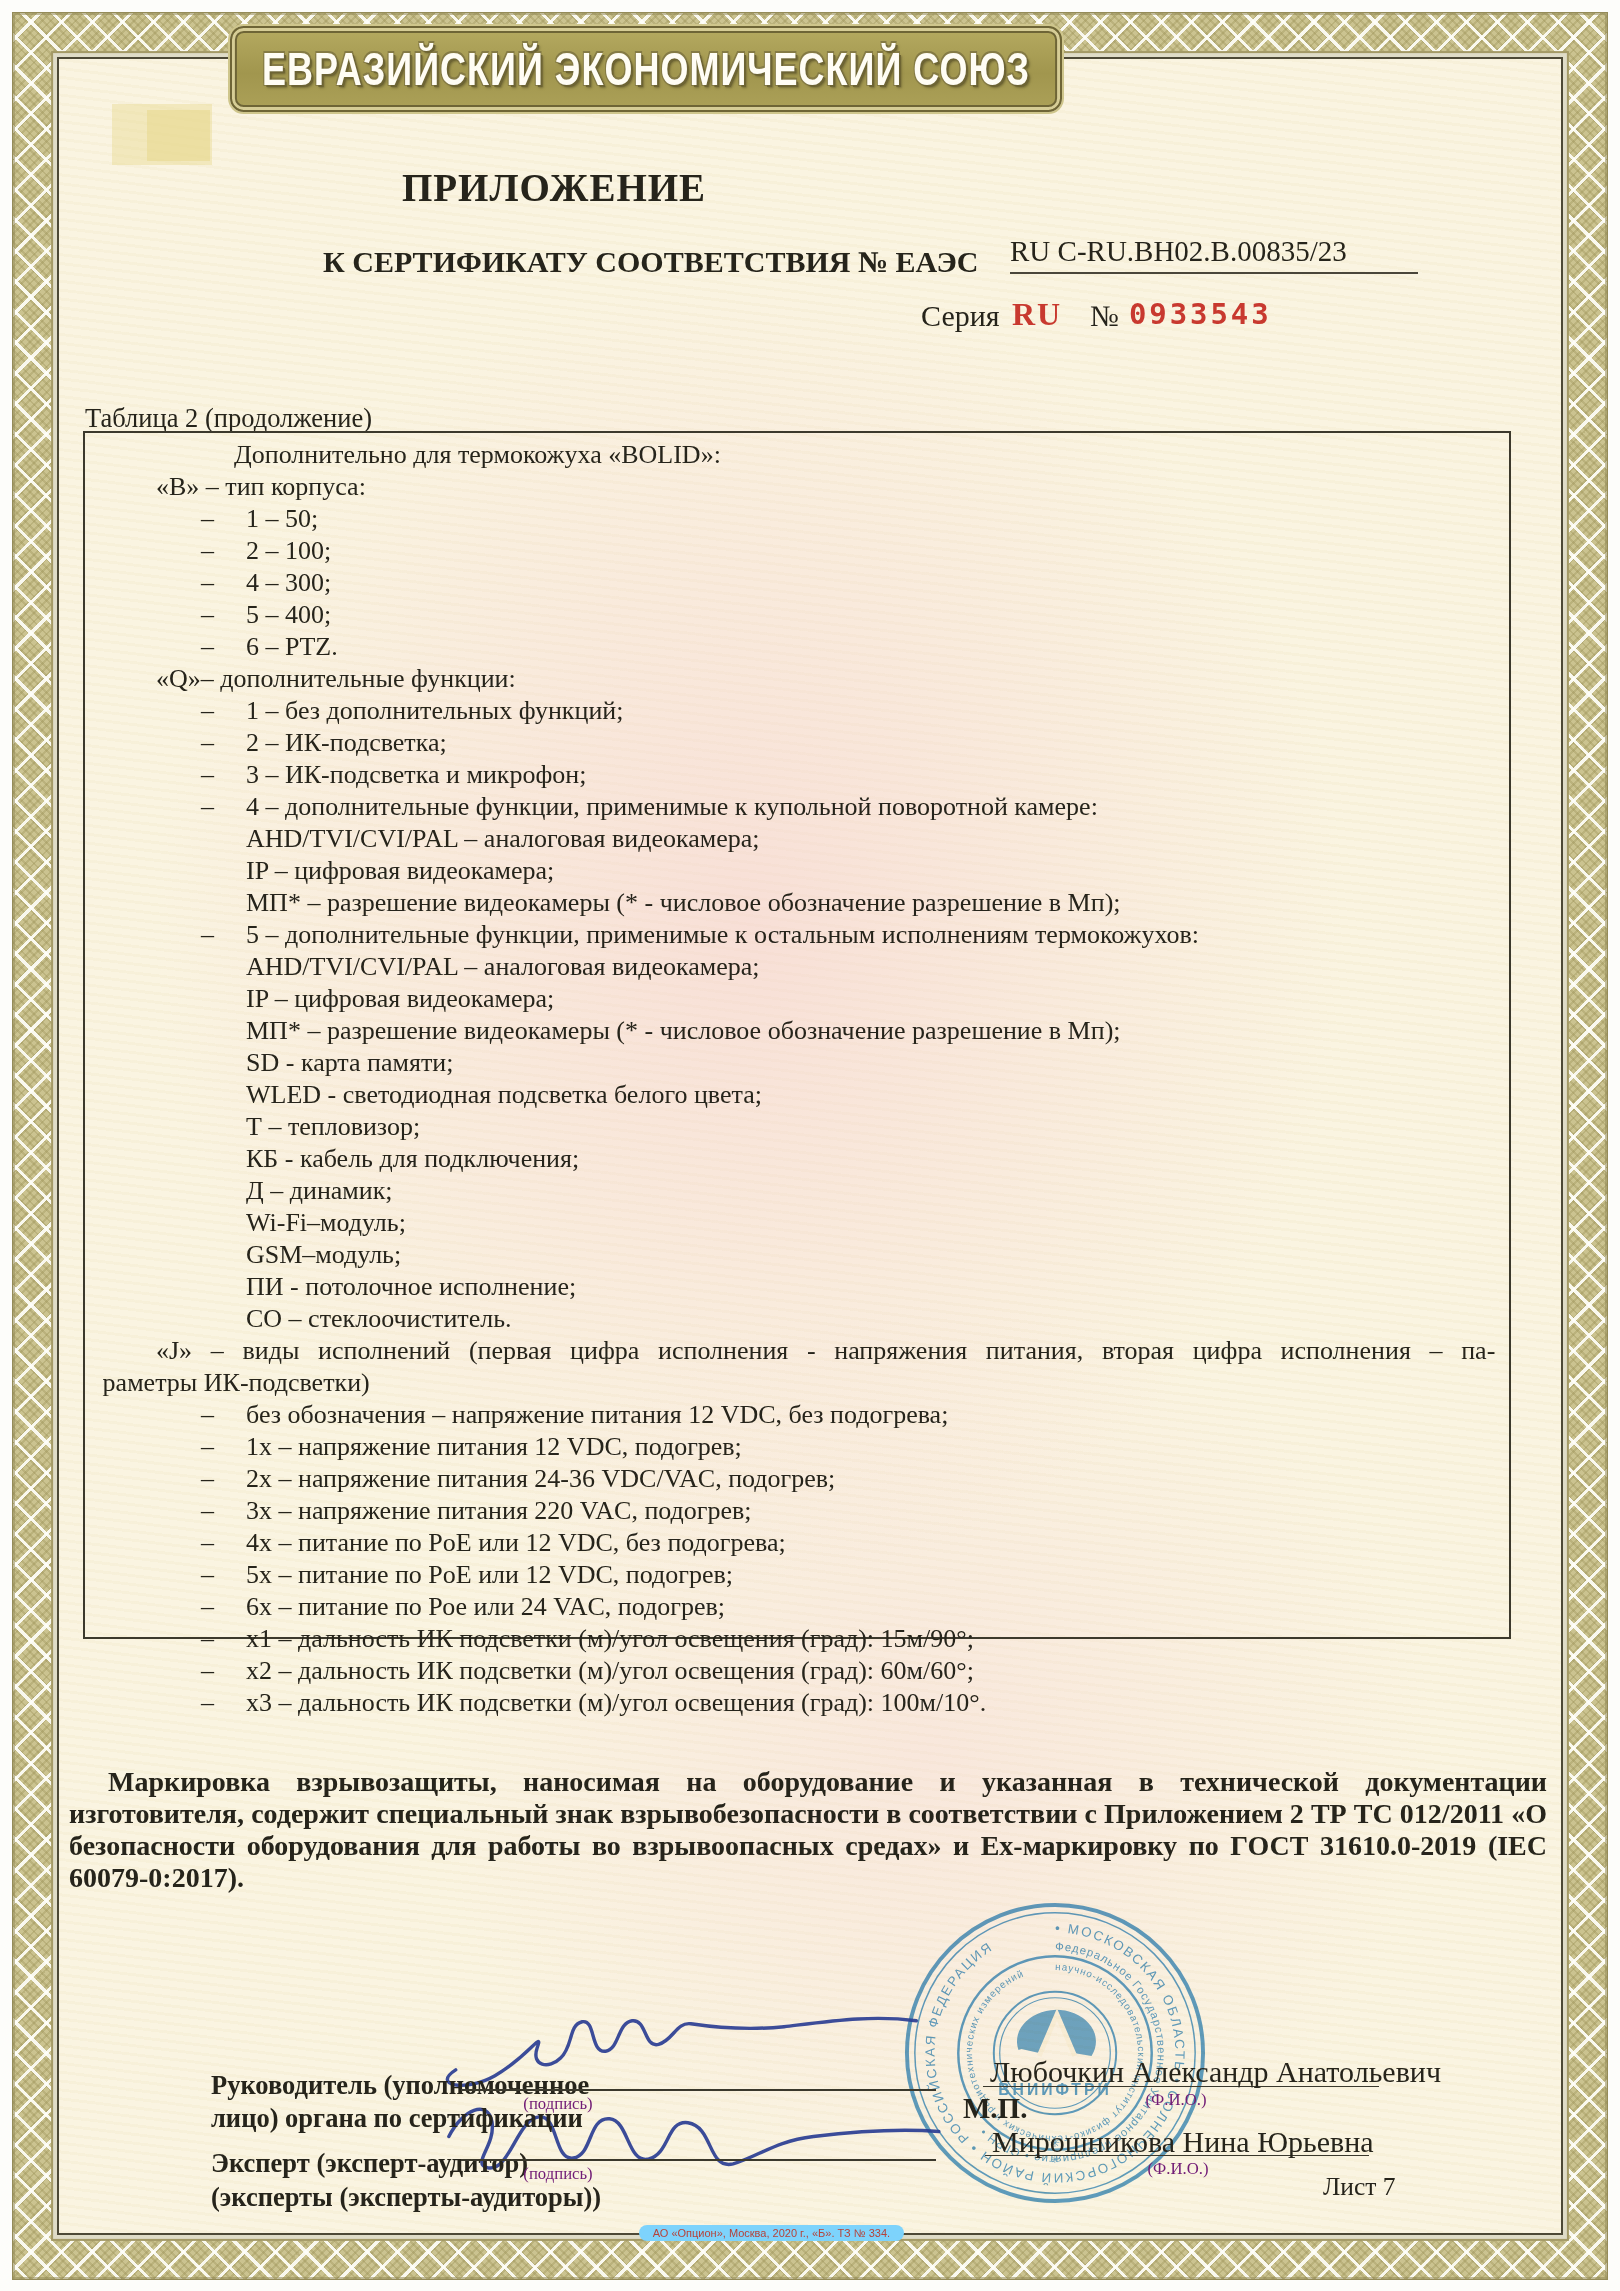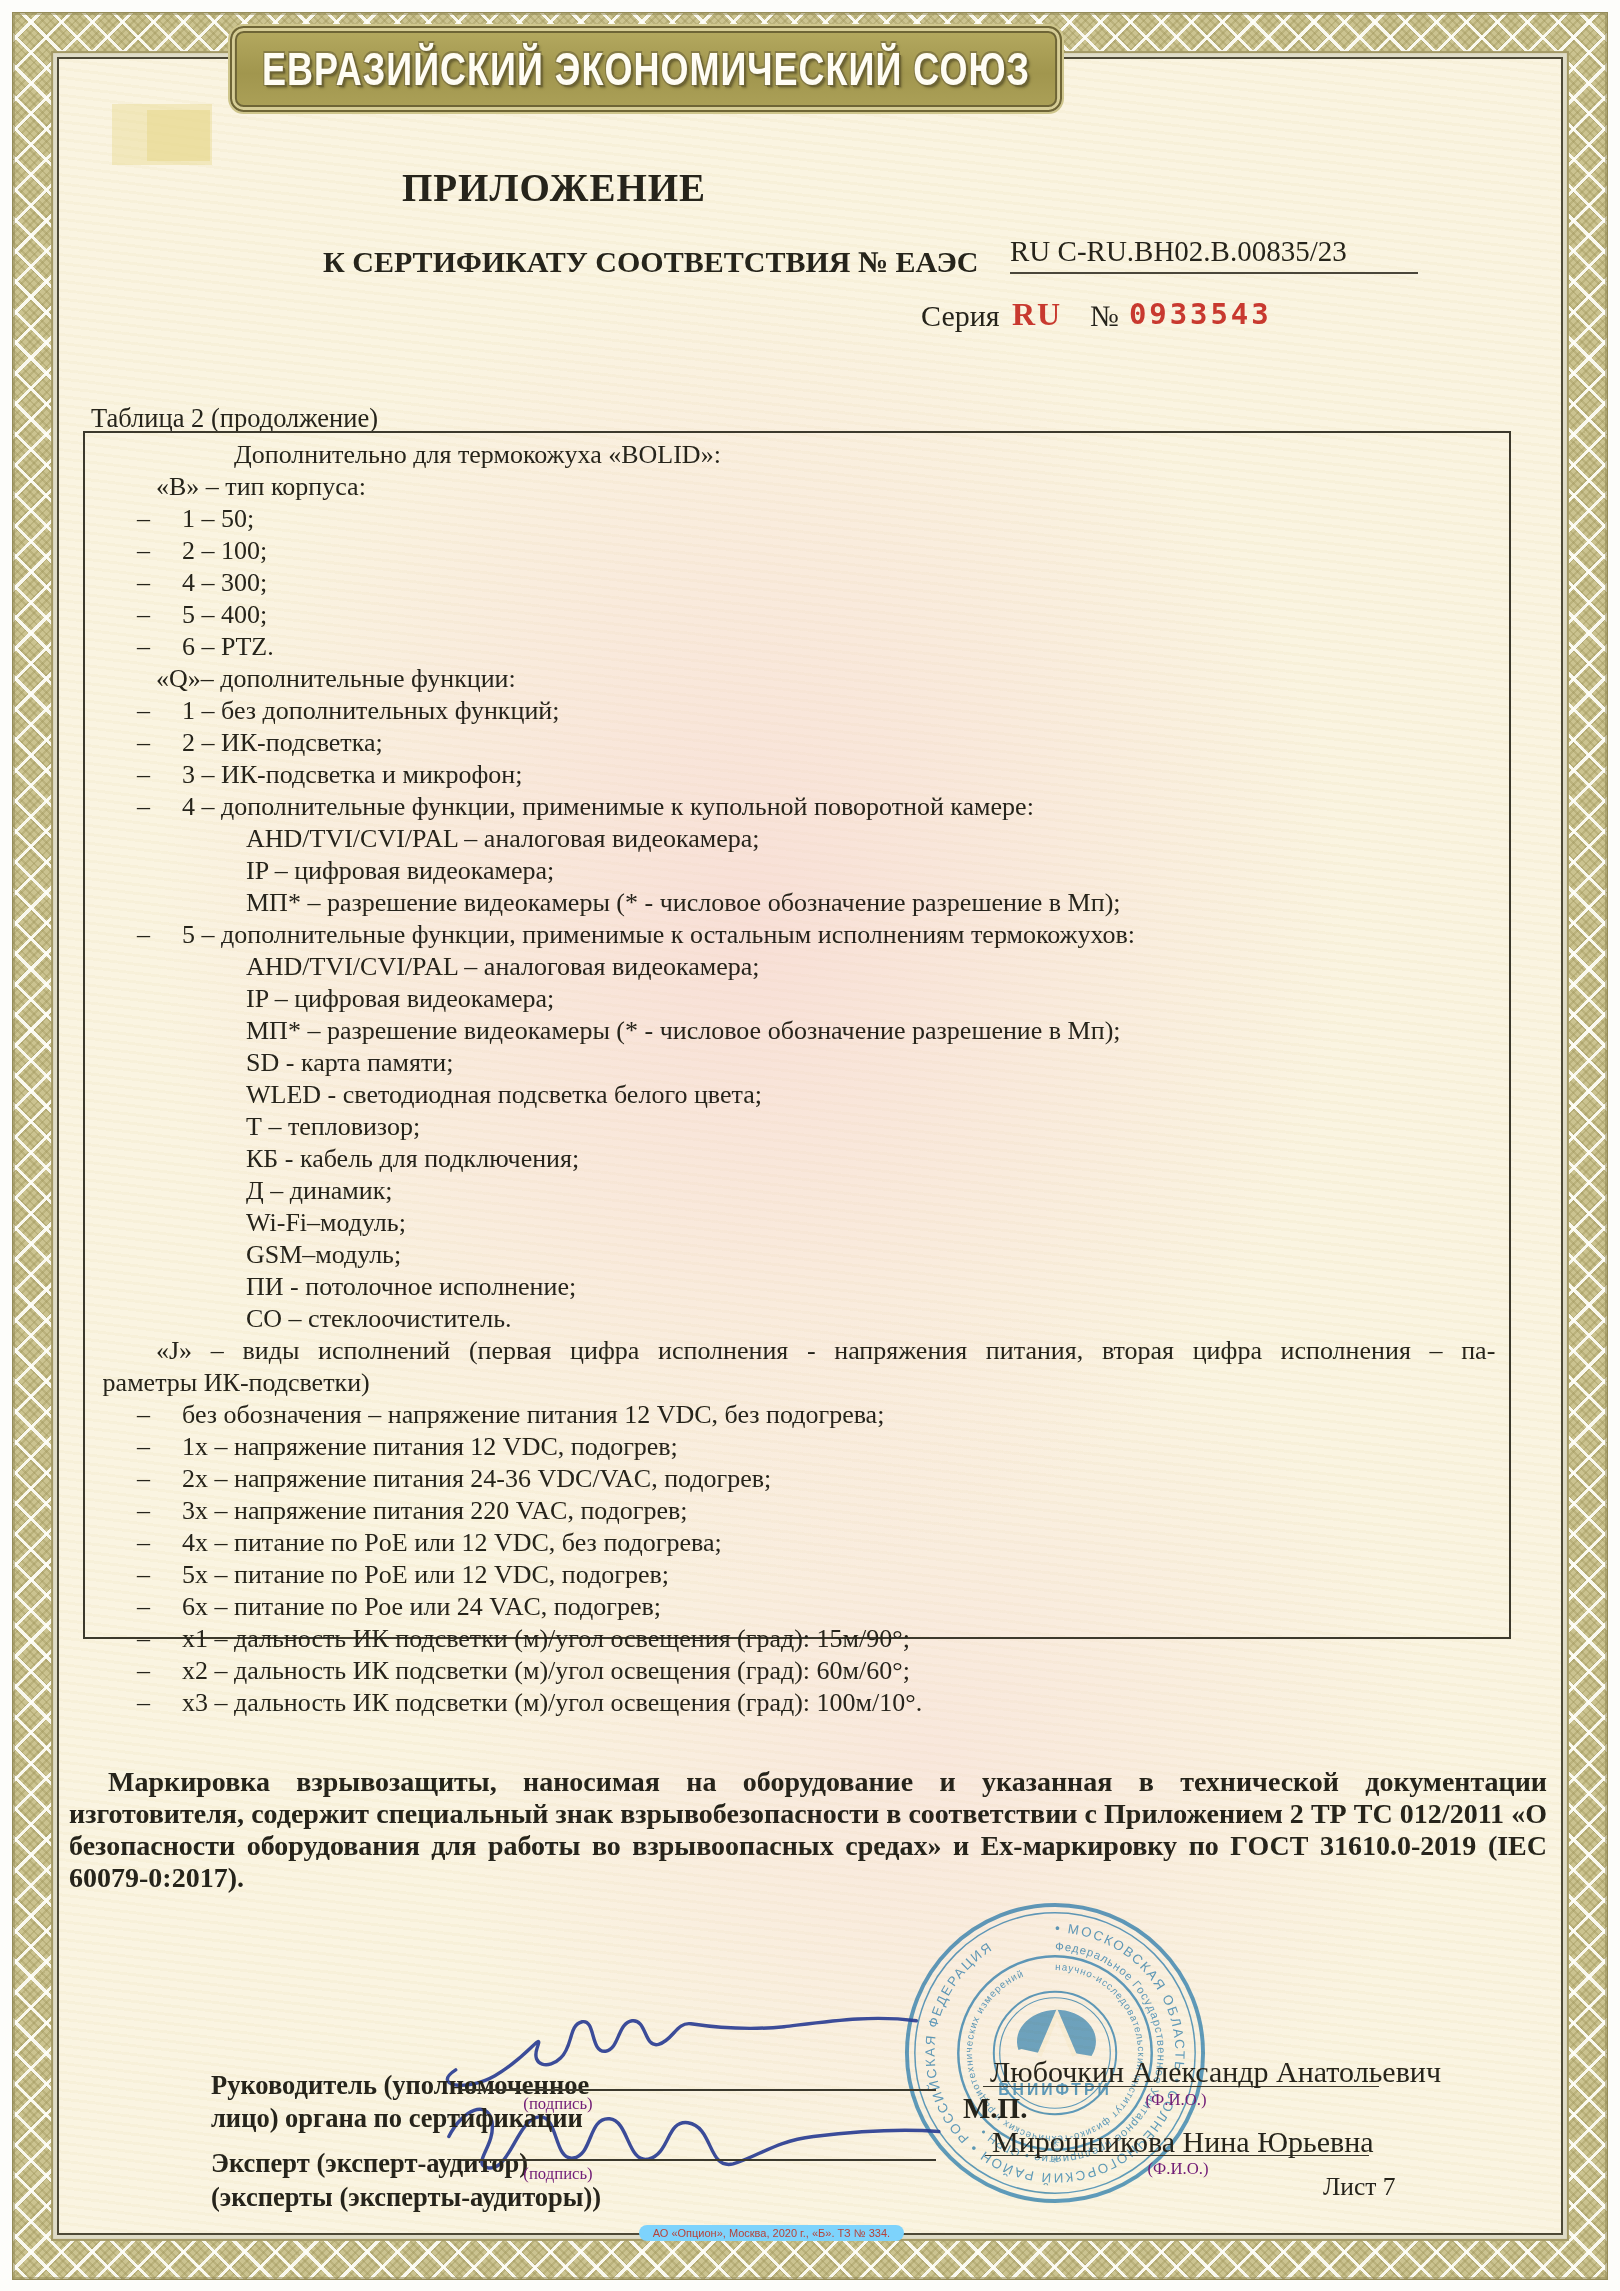--- a/index.html
+++ b/index.html
@@ -38,29 +38,29 @@
   .title{position:absolute;left:59px;top:165px;width:990px;text-align:center;font-size:39px;font-weight:bold;letter-spacing:1px;z-index:3;}
   .cert-label{position:absolute;left:323px;top:245px;font-size:30px;font-weight:bold;z-index:3;}
   .cert-num{position:absolute;left:1010px;top:235px;width:408px;font-size:29px;padding-bottom:3.9px;border-bottom:2px solid #4a463a;z-index:3;}
   .series-row{position:absolute;left:0;top:294px;width:1620px;z-index:3;}
   .series-label{position:absolute;left:921px;top:4.9px;font-size:30px;}
   .series-ru{position:absolute;left:1012px;top:2px;font-size:32px;font-weight:bold;color:#c8392f;letter-spacing:2px;}
   .series-no{position:absolute;left:1090px;top:4.9px;font-size:30px;}
   .series-num{position:absolute;left:1129px;top:2.9px;font-family:"DejaVu Sans Mono","Liberation Mono",monospace;font-size:29px;font-weight:bold;color:#c8392f;letter-spacing:2.9px;}
 
   
-  .table-caption{position:absolute;left:91px;top:403px;font-size:26.5px;z-index:3;}
+  .table-caption{position:absolute;left:85px;top:403px;font-size:26.5px;z-index:3;}
   .table-box{position:absolute;left:83px;top:431px;width:1428px;height:1208px;border:2px solid #3c392c;z-index:3;padding-top:5.9px;box-sizing:border-box;}
   .tline{font-size:26px;line-height:32px;height:32px;white-space:nowrap;}
   .dash{display:inline-block;width:45px;}
   .dash:empty{display:none;}
   .ind-0{padding-left:17.6px;}
   .ind-1{padding-left:71px;}
   .ind-2{padding-left:149px;}
-  .ind-3{padding-left:52px;}
+  .ind-3{padding-left:116px;}
   .ind-4{padding-left:161px;}
   .ind-5{padding-left:71px;padding-right:13.7px;text-align:justify;text-align-last:justify;white-space:normal;}
 
   
   .para{position:absolute;left:69px;top:1766px;width:1478px;font-size:28px;font-weight:bold;line-height:32px;
     text-align:justify;text-indent:39px;z-index:3;}
 
   
   .role{position:absolute;font-size:26.5px;font-weight:bold;z-index:7;}
   .r1a{left:211px;top:2070px;} .r1b{left:211px;top:2103px;}

